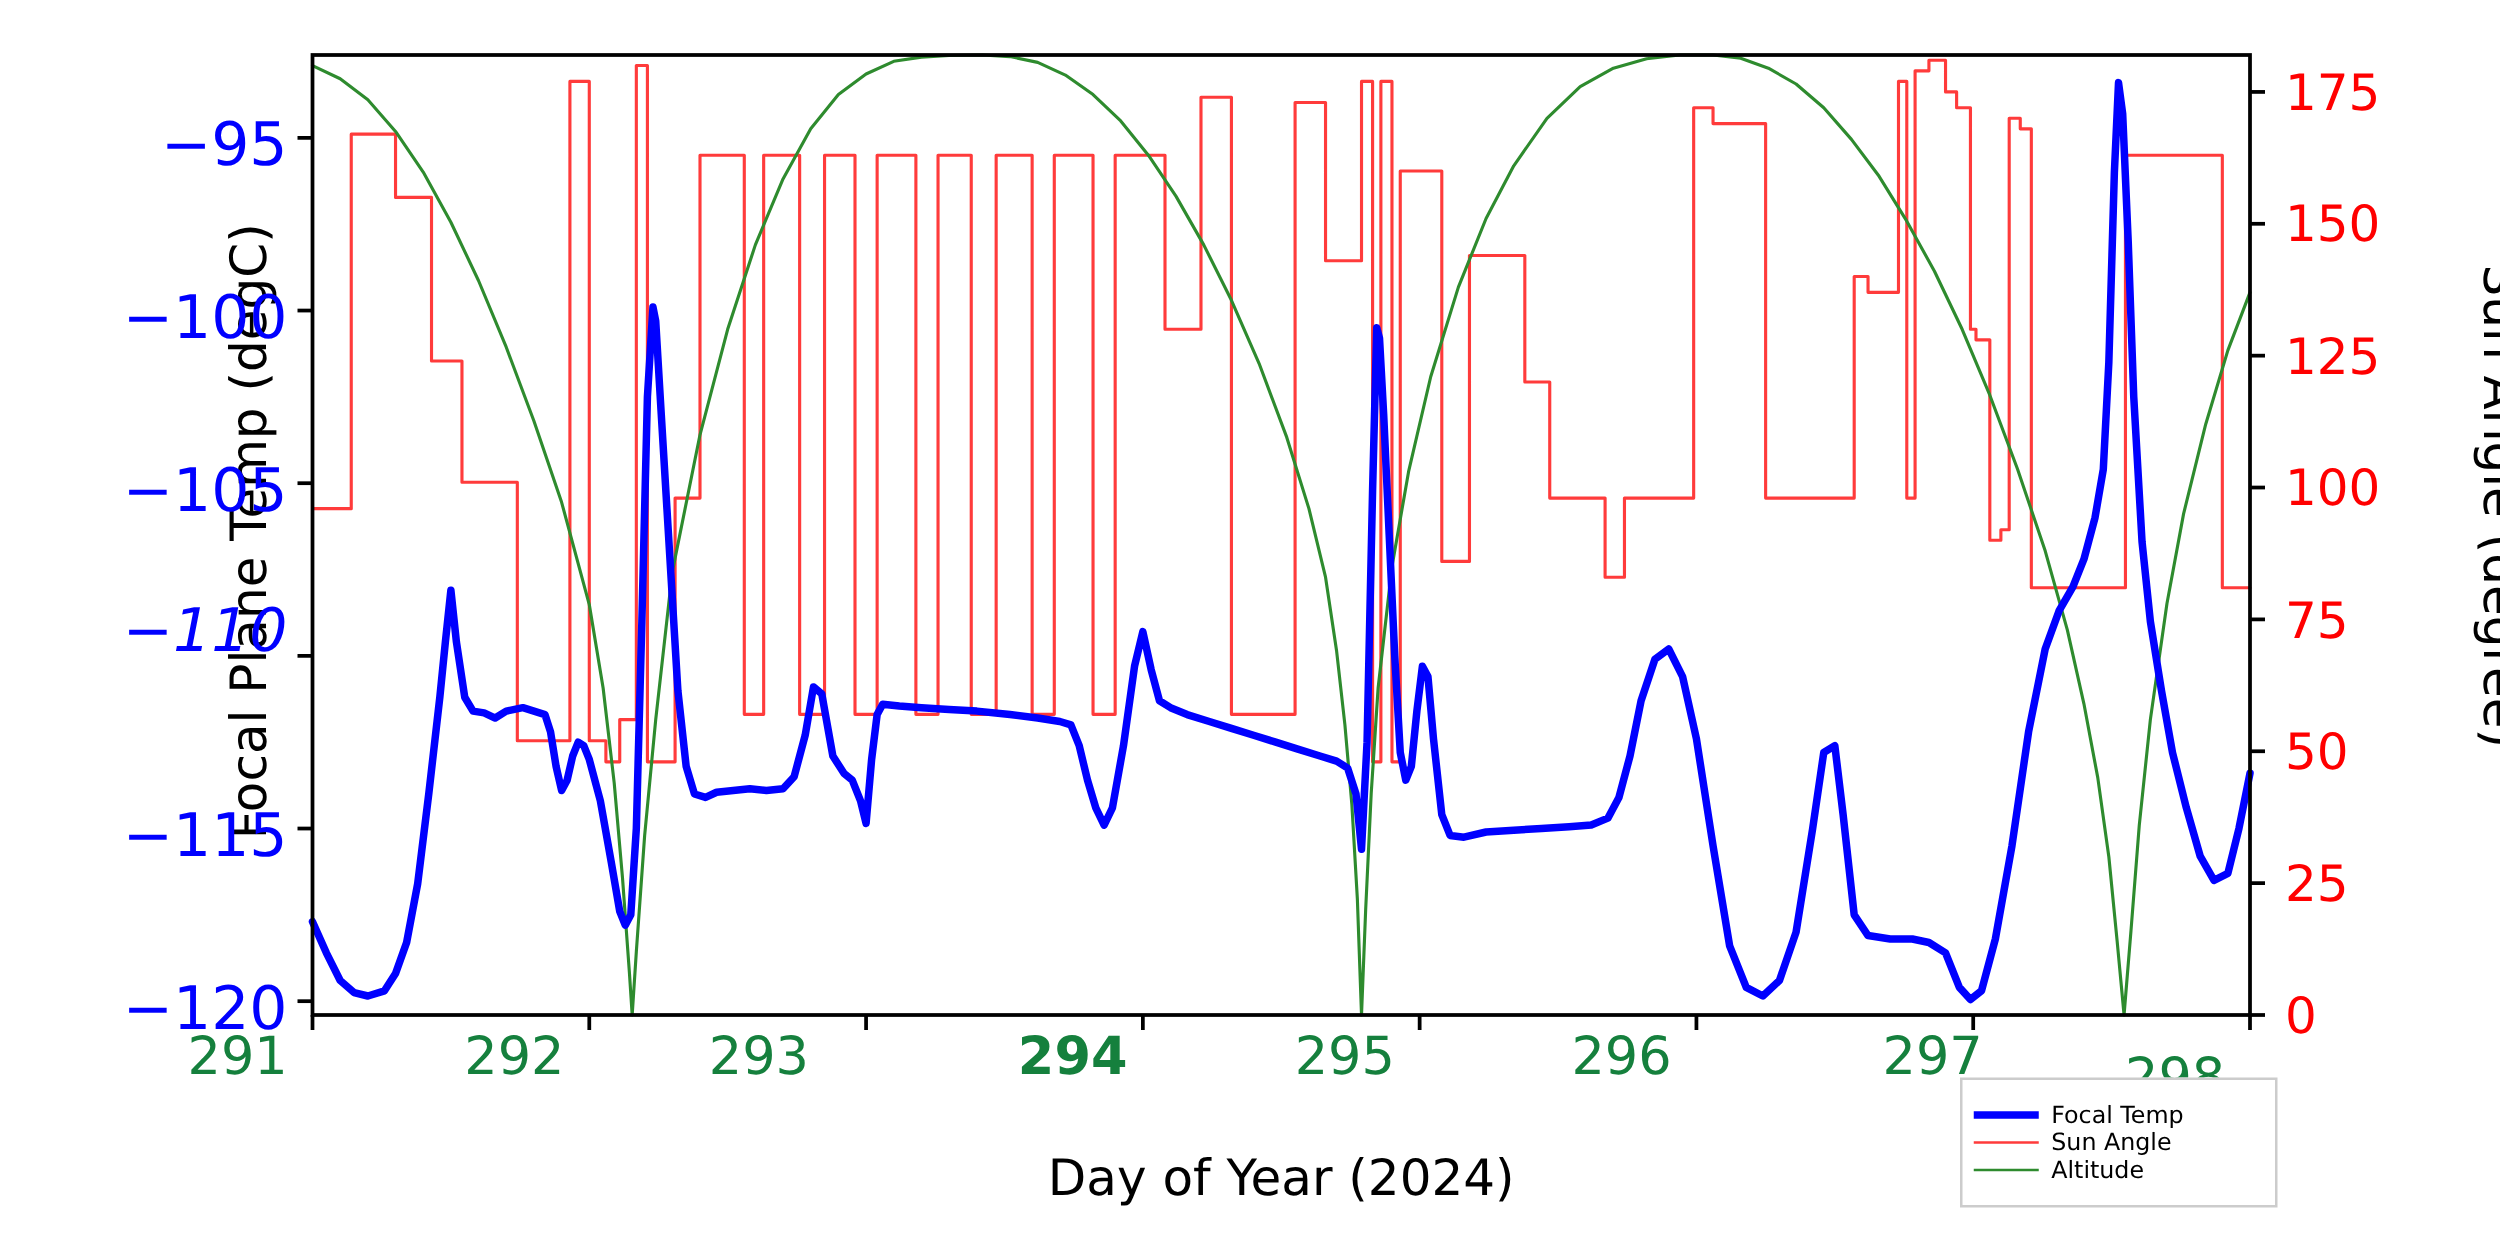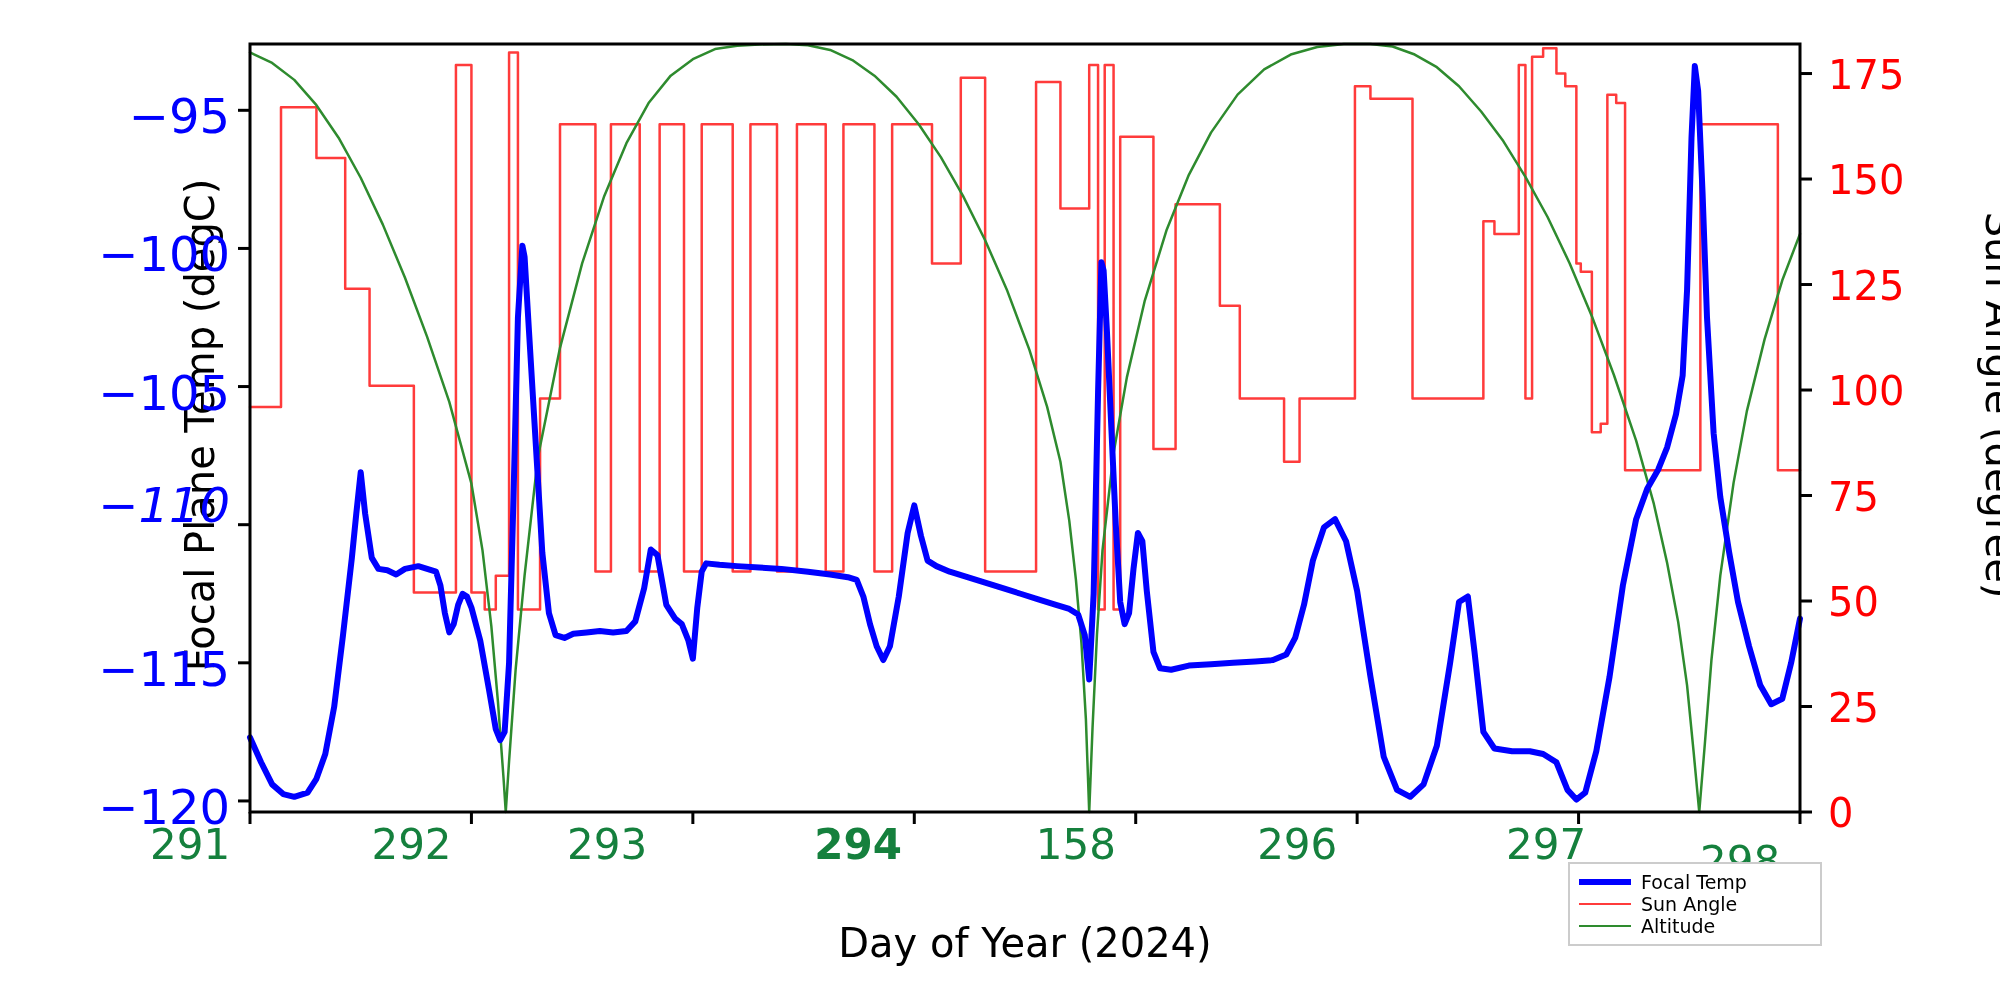--- a/index.html
+++ b/index.html
@@ -14,21 +14,21 @@
       transform:rotate(90deg);transform-origin:center center;
       margin-top:380px;height:50px;line-height:50px;}
   #xlabel{left:250px;top:895px;width:1550px;text-align:center;margin-top:25px;}
   .tick-l{position:absolute;color:#0000ff;font-size:48px;text-align:right;
           width:210px;left:20px;transform:translateY(-22px);}
   .tick-r{position:absolute;color:#ff0000;font-size:40px;text-align:left;
           width:200px;left:1828px;transform:translateY(-22px);}
   .tick-x{position:absolute;color:#15803d;font-size:42px;
           width:200px;transform:translateX(-100px);top:820px;}
   #legend{position:absolute;left:1568px;top:862px;width:232px;
-          border:2px solid #cccccc;background:#fff;padding:7px 9px;}
+          border:2px solid #cccccc;background:#fff;padding:17px 9px;}
   .leg-row{display:flex;align-items:center;height:22px;}
   .leg-swatch{width:52px;height:0;margin-right:10px;}
   .leg-txt{font-size:19px;color:#000;}
   svg{position:absolute;left:0;top:0;}
 </style>
 </head>
 <body>
 
 <div id="fig">
 
@@ -90,21 +90,21 @@
       <div class="tick-r" style="top: 390.022px;">100</div>
       <div class="tick-r" style="top: 284.527px;">125</div>
       <div class="tick-r" style="top: 179.033px;">150</div>
       <div class="tick-r" style="top: 73.5385px;">175</div>
     </div>
   <div id="ticklabels-x">
       <div class="tick-x" style="left: 250px;">291</div>
       <div class="tick-x" style="left: 471.429px;">292</div>
       <div class="tick-x" style="left: 667px;">293</div>
       <div class="tick-x" style="left: 914.286px; font-weight: bold;">294</div>
-      <div class="tick-x" style="left: 1135.71px;">158</div>
+      <div class="tick-x" style="left: 1135.71px;">295</div>
       <div class="tick-x" style="left: 1357.14px;">296</div>
       <div class="tick-x" style="left: 1606px;">297</div>
       <div class="tick-x" style="left: 1800px; margin-top: 17px;">298</div>
     </div>
 
   <div id="legend">
       <div class="leg-row">
         <div class="leg-swatch" style="border-top: 6px solid rgb(0, 0, 255);"></div>
         <span class="leg-txt">Focal Temp</span>
       </div>

